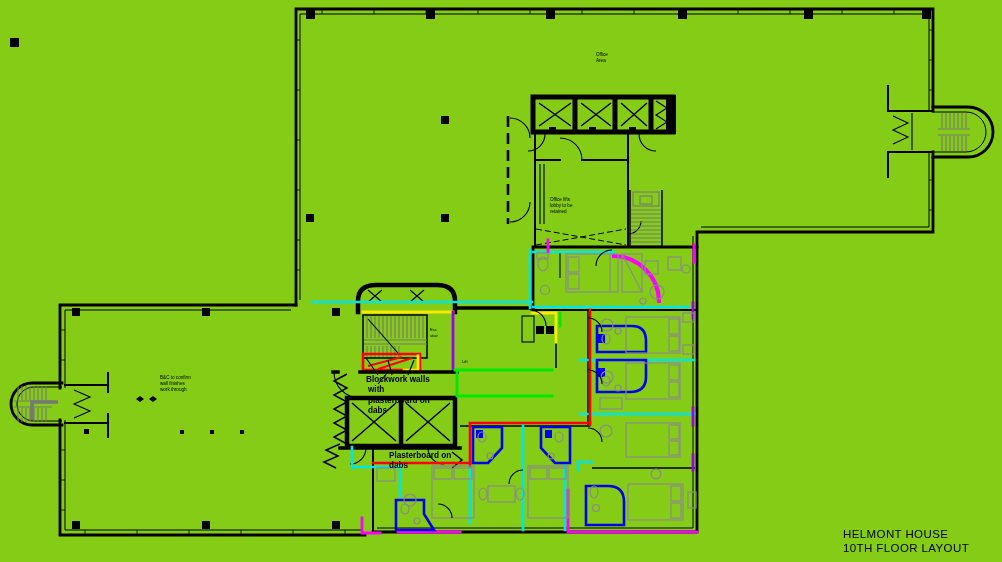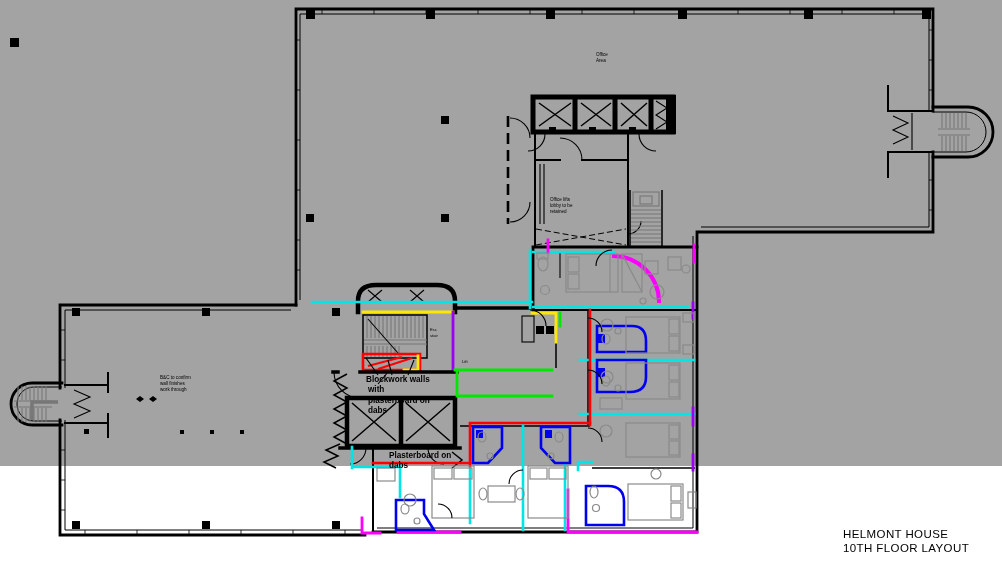--- a/index.html
+++ b/index.html
@@ -1,16 +1,16 @@
 <!DOCTYPE html>
 <html style="--c-cyan: #00E6E6; --c-magenta: #FF00FF; --c-purple: #9B00F0; --c-red: #FF0000; --c-blue: #0000EE; --c-green: #00E800; --c-yellow: #FFE800; --c-furniture: #8A8A8A; --c-stair: #777777;"><head>
 <meta charset="utf-8">
 <style>
   html,body{margin:0;padding:0;background:#fff;width:1002px;height:562px;overflow:hidden}
-  .stage{position:relative;width:1002px;height:466px;background:#a3a3a3;font-family:"Liberation Sans",sans-serif}
+  .stage{position:relative;width:1002px;height:562px;background:#84cc16;font-family:"Liberation Sans",sans-serif}
   svg{display:block}
   path,line,rect,circle,ellipse,polyline{vector-effect:none}
   .k3{stroke:#000;stroke-width:2.8;fill:none;stroke-linecap:square}
   .k35{stroke:#000;stroke-width:3.5;fill:none;stroke-linecap:square}
   .k45{stroke:#000;stroke-width:4.5;fill:none;stroke-linecap:square}
   .k5{stroke:#000;stroke-width:5;fill:none;stroke-linecap:square}
   .k2{stroke:#000;stroke-width:2;fill:none;stroke-linecap:square}
   .k15{stroke:#000;stroke-width:1.5;fill:none}
   .k1{stroke:#000;stroke-width:1.1;fill:none}
   .inner{stroke:#000;stroke-width:1;fill:none}

